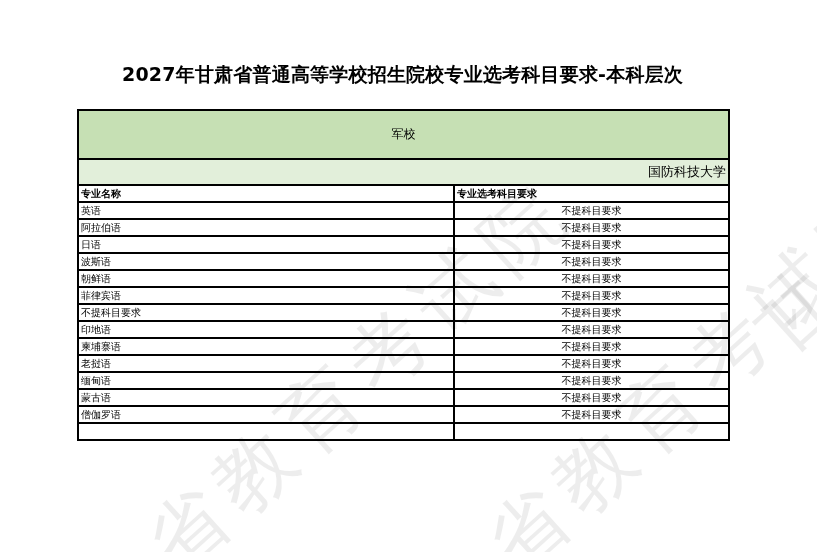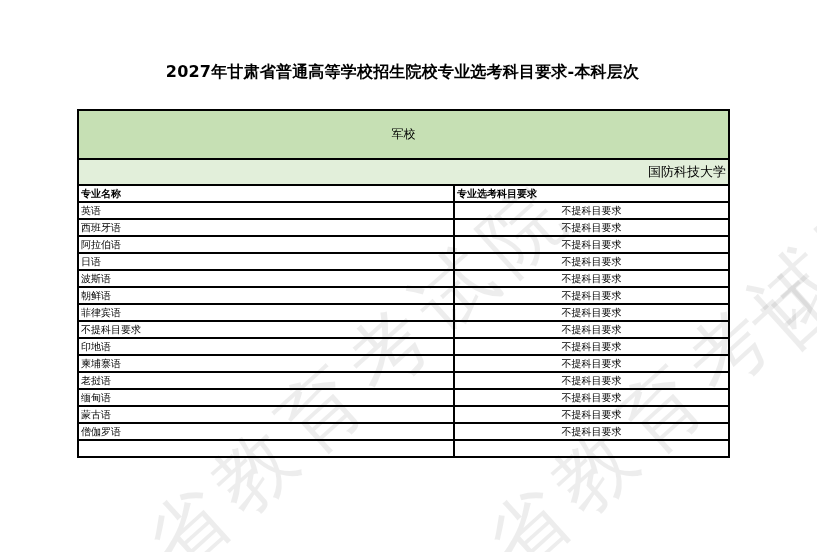--- a/index.html
+++ b/index.html
@@ -28,21 +28,21 @@
     }
     .wm1 { left: -10px; top: 640px; transform: rotate(-42deg); }
     .wm2 { left: 330px; top: 640px; transform: rotate(-42deg); }
     .wm3 { left: 730px; top: 300px; transform: rotate(-42deg); }
     .title {
       position: absolute;
       top: 62px;
       left: 0;
       width: 805px;
       text-align: center;
-      font-size: 16px;
+      font-size: 19px;
       font-weight: bold;
       letter-spacing: 0.2px;
     }
     table.req {
       position: absolute;
       top: 109px;
       left: 77px;
       width: 651px;
       border-collapse: collapse;
       table-layout: fixed;
@@ -104,24 +104,20 @@
     </tr>
     <tr class="col-head">
       <th>专业名称</th>
       <th>专业选考科目要求</th>
     </tr>
     <tr class="data-row">
         <td class="name">英语</td>
         <td class="req-val">不提科目要求</td>
       </tr>
     <tr class="data-row">
-        <td class="name">西班牙语</td>
-        <td class="req-val">不提科目要求</td>
-      </tr>
-    <tr class="data-row">
         <td class="name">阿拉伯语</td>
         <td class="req-val">不提科目要求</td>
       </tr>
     <tr class="data-row">
         <td class="name">日语</td>
         <td class="req-val">不提科目要求</td>
       </tr>
     <tr class="data-row">
         <td class="name">波斯语</td>
         <td class="req-val">不提科目要求</td>

